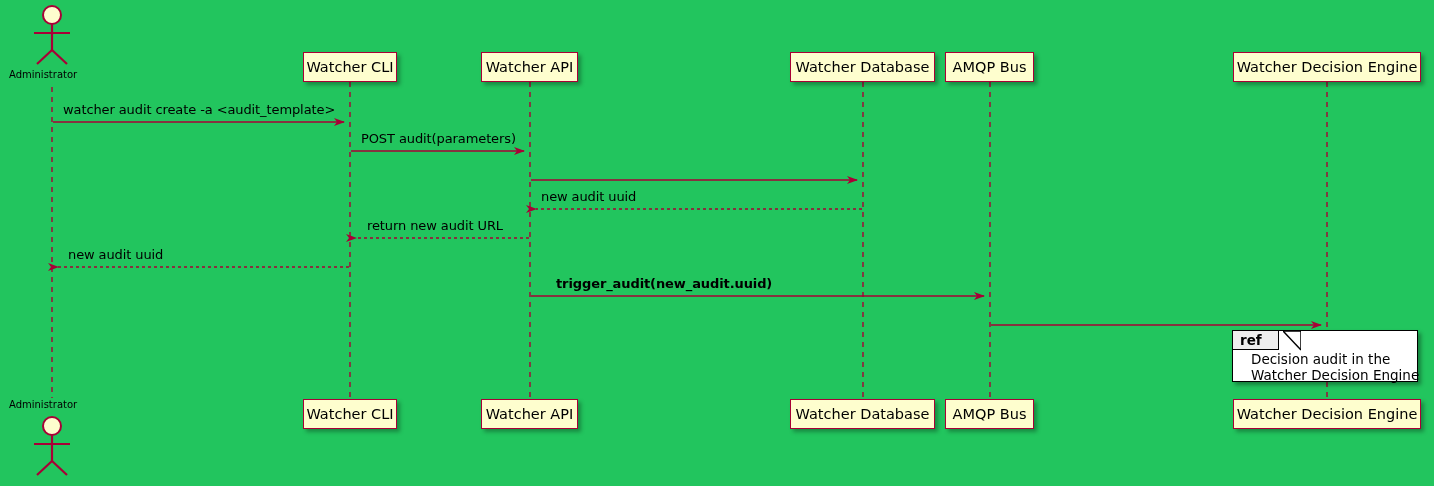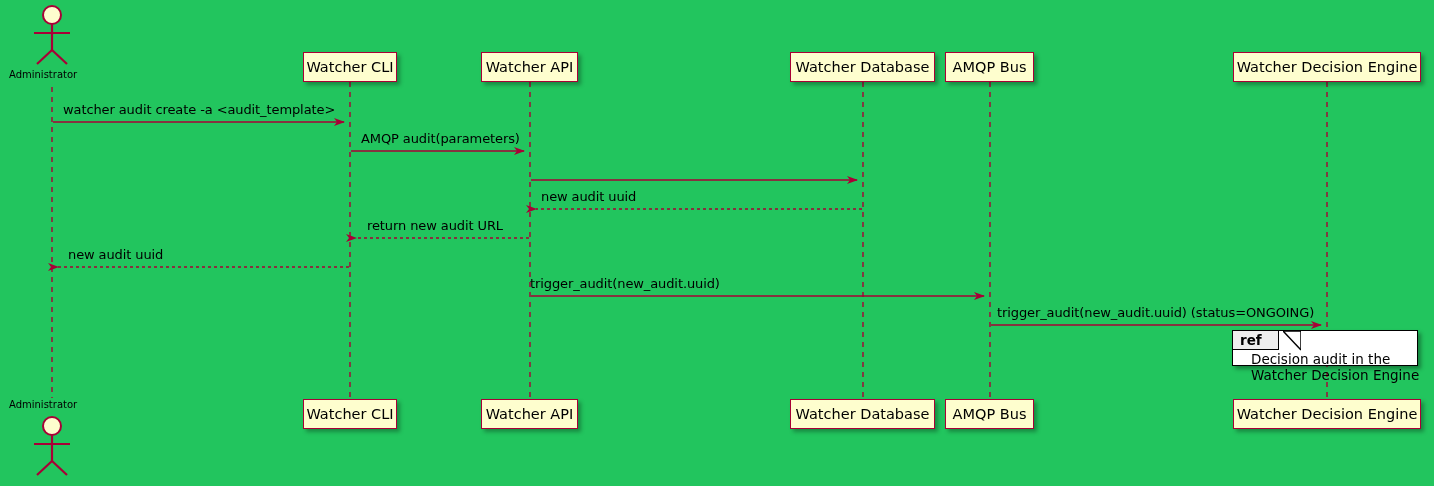--- a/index.html
+++ b/index.html
@@ -183,28 +183,27 @@
   </div>
 
   <div class="actor-label" style="left:9px; top:69px;">
     <span>Administrator</span>
   </div>
   <div class="actor-label" style="left:9px; top:399px;">
     <span>Administrator</span>
   </div>
 
   <div class="msg-label" style="left:63px; top:102px;">watcher audit create -a &lt;audit_template&gt;</div>
-  <div class="msg-label" style="left:361px; top:131px;">AMQP audit(parameters)</div>
+  <div class="msg-label" style="left:361px; top:131px;">POST audit(parameters)</div>
   <div class="msg-label" style="left:541px; top:189px;">new audit uuid</div>
   <div class="msg-label" style="left:367px; top:218px;">return new audit URL</div>
   <div class="msg-label" style="left:68px; top:247px;">new audit uuid</div>
-  <div class="msg-label" style="left:530px; top:276px;">trigger_audit(new_audit.uuid)</div>
-  <div class="msg-label" style="left:997px; top:305px;">trigger_audit(new_audit.uuid) (status=ONGOING)</div>
-
-  <div class="ref-frame" style="left:1232px; top:330px; width:186px; height:36px;">
+  <div class="msg-label" style="left:556px; top:276px;font-weight:bold;">trigger_audit(new_audit.uuid)</div>
+
+  <div class="ref-frame" style="left:1232px; top:330px; width:186px; height:52px;">
     <div class="ref-tab">
       <span>ref</span>
     </div>
     <svg class="ref-tab-notch" style="left:50px; top:0; width:18px; height:20px;" viewBox="0 0 18 20">
       <path d="M0,0 L18,0 L18,19 L0,19 Z" fill="#FFFFFF" stroke="none"></path>
       <path d="M0,0 L18,0 L18,19" fill="none" stroke="#000000" stroke-width="1.5"></path>
       <path d="M0,0 L18,19" fill="none" stroke="#000000" stroke-width="1.5"></path>
     </svg>
     <div class="ref-body">
       <div>Decision audit in the</div>

